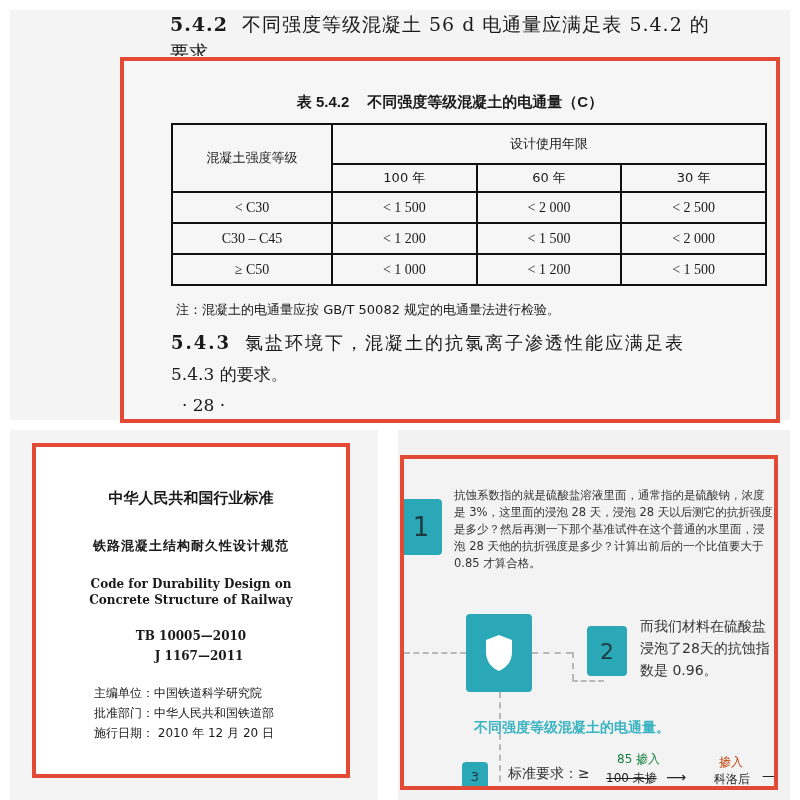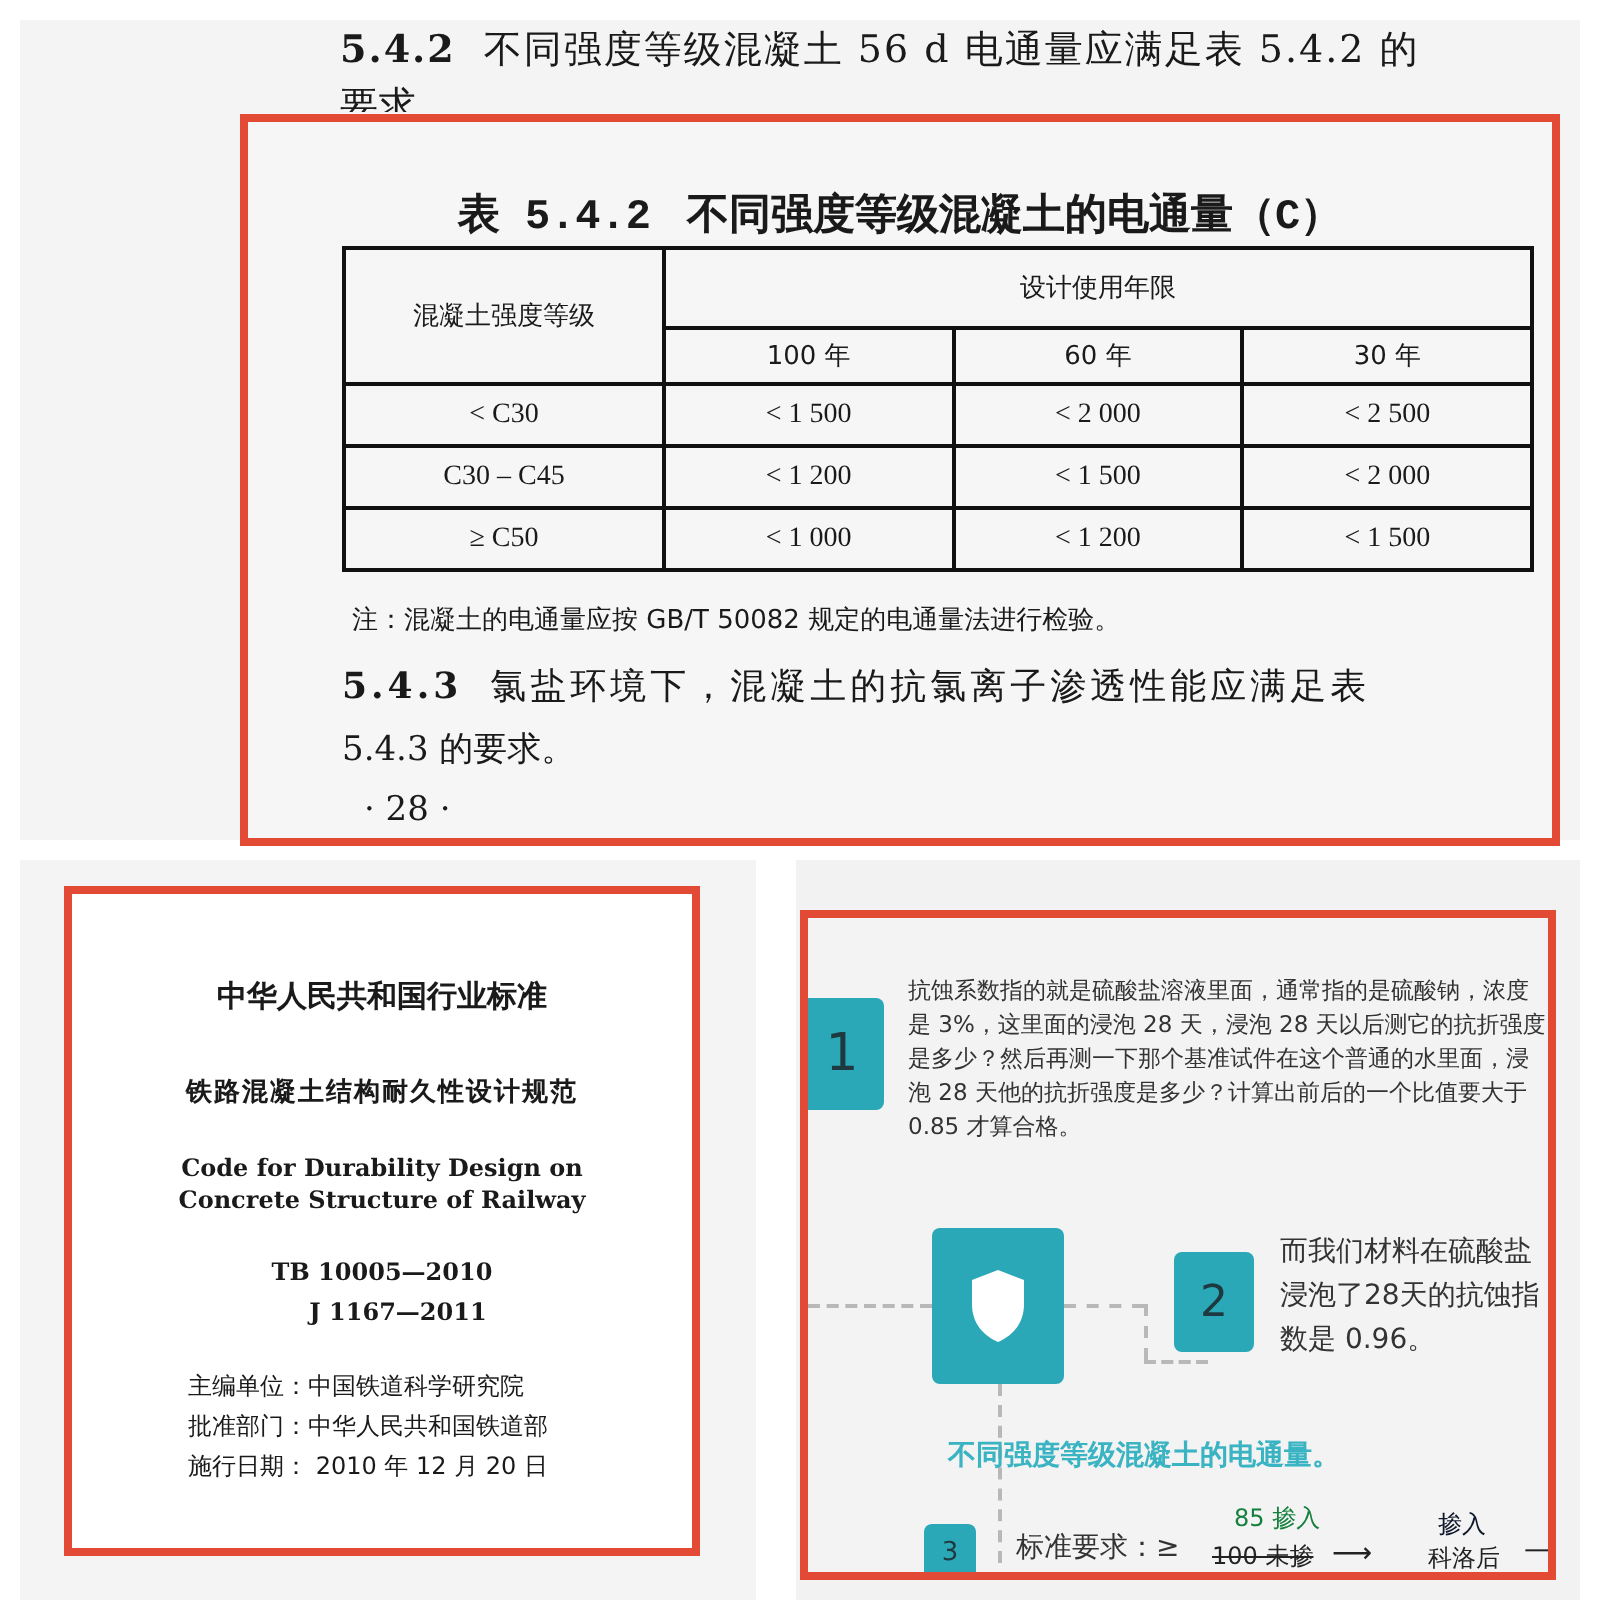--- a/index.html
+++ b/index.html
@@ -9,21 +9,21 @@
   .panel { position: absolute; background: #f4f4f4; }
   .redbox { position: absolute; border: 4px solid #e24a35; }
 
   
   #top-panel { left: 10px; top: 10px; width: 780px; height: 410px; }
   #top-heading { position: absolute; left: 160px; top: 2px; font-size: 19px; letter-spacing: 1px; white-space: nowrap; }
   #top-heading b { font-family: "DejaVu Serif", serif; font-weight: bold; margin-right: 14px; }
   #top-heading-cont { position: absolute; left: 160px; top: 30px; font-size: 19px; white-space: nowrap; height: 16px; overflow: hidden; }
   #top-redbox { left: 110px; top: 47px; width: 660px; height: 366px; background: #f6f6f6; }
 
-  #table-caption { position: absolute; left: 0; right: 0; top: 32px; text-align: center; font-size: 21px; font-weight: bold; font-family: Liberation Mono, monospace; }
+  #table-caption { position: absolute; left: 0; right: 0; top: 32px; text-align: center; font-size: 15px; font-weight: bold; font-family: Liberation Sans, sans-serif; }
   #table-caption .num { margin-right: 18px; }
 
   table.flux { position: absolute; left: 47px; top: 62px; width: 596px; border-collapse: collapse; font-size: 14px; font-family: "Liberation Serif", serif; }
   table.flux td, table.flux th { border: 2px solid #111; text-align: center; font-weight: normal; height: 31px; }
   table.flux th.grade-head { width: 160px; font-family: "DejaVu Sans", sans-serif; font-size: 13px; }
   table.flux th.span-head { height: 40px; font-family: "DejaVu Sans", sans-serif; font-size: 13px; }
   table.flux th.year { height: 28px; font-family: "DejaVu Sans", sans-serif; font-size: 13px; }
 
   #table-note { position: absolute; left: 52px; top: 240px; font-size: 13px; font-family: "DejaVu Sans", sans-serif; }
   #sec-543 { position: absolute; left: 47px; top: 270px; font-size: 18px; letter-spacing: 2px; white-space: nowrap; }
@@ -51,21 +51,21 @@
   #step1-text { position: absolute; left: 50px; top: 28px; width: 320px; font-size: 11.5px; line-height: 17px; color: #333; }
   #shield-box { position: absolute; left: 62px; top: 155px; width: 66px; height: 78px; background: #2aa8b8; border-radius: 4px; display: flex; align-items: center; justify-content: center; }
   #badge-2 { left: 183px; top: 167px; width: 40px; height: 50px; font-size: 22px; }
   #step2-text { position: absolute; left: 236px; top: 156px; width: 130px; font-size: 14px; line-height: 22px; color: #333; }
   #conclusion { position: absolute; left: 70px; top: 260px; font-size: 14px; font-weight: bold; color: #3ab3c2; }
   #badge-3 { left: 58px; top: 303px; width: 26px; height: 28px; font-size: 13px; }
   #standard-label { position: absolute; left: 104px; top: 306px; font-size: 14px; color: #333; white-space: nowrap; }
   #frac-top { position: absolute; left: 213px; top: 292px; font-size: 12px; color: #15803d; }
   #frac-bot { position: absolute; left: 202px; top: 311px; font-size: 12px; color: #222; text-decoration: line-through; }
   #arrow-1 { position: absolute; left: 262px; top: 310px; font-size: 14px; color: #222; }
-  #after-top { position: absolute; left: 315px; top: 295px; font-size: 12px; color: #0f172a; }
+  #after-top { position: absolute; left: 315px; top: 295px; font-size: 12px; color: #c2410c; }
   #after-bot { position: absolute; left: 310px; top: 312px; font-size: 12px; color: #222; }
   #arrow-2 { position: absolute; left: 358px; top: 308px; font-size: 14px; color: #222; }
   .dash-h { position: absolute; border-top: 2px dashed #b8b8b8; height: 0; }
   .dash-v { position: absolute; border-left: 2px dashed #b8b8b8; width: 0; }
 </style>
 </head>
 <body>
 
 <div class="panel" id="top-panel">
   <div id="top-heading"><b>5.4.2</b><span>不同强度等级混凝土 56 d 电通量应满足表 5.4.2 的</span></div>

